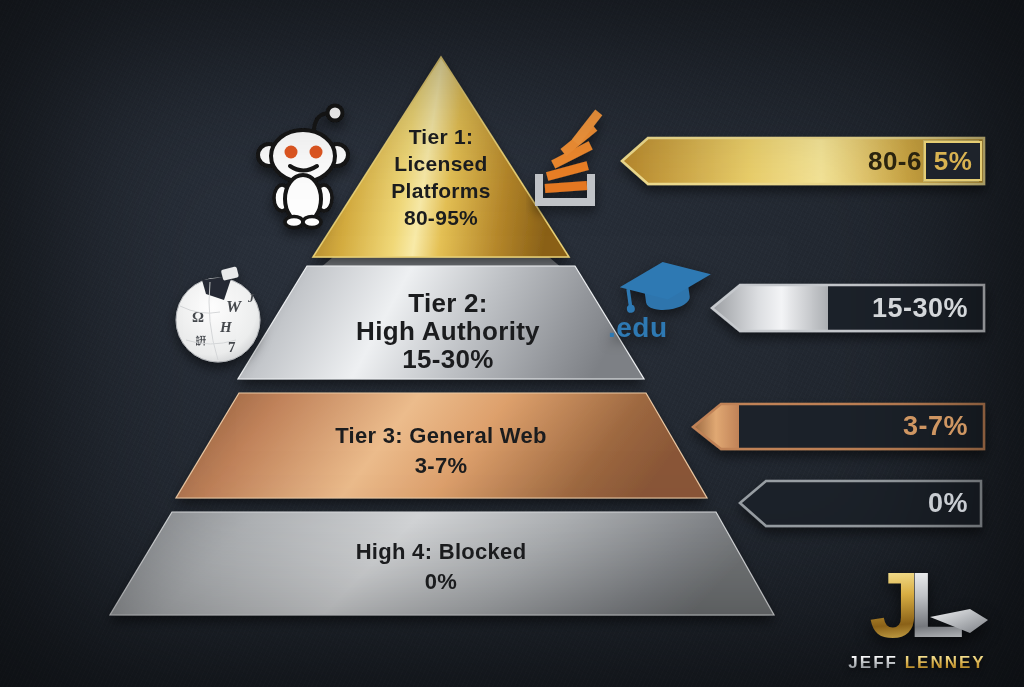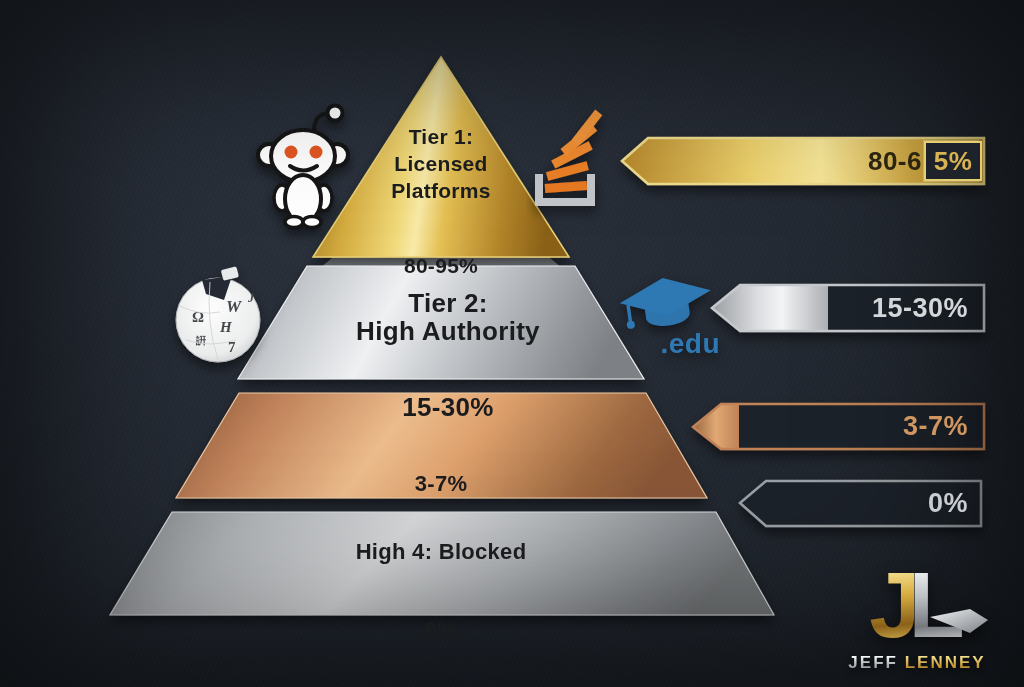--- a/index.html
+++ b/index.html
@@ -16,41 +16,41 @@
   }
   .stage::after{
     content:"";position:absolute;inset:0;pointer-events:none;
     box-shadow:inset 0 0 160px 45px rgba(0,0,0,0.55);
   }
   svg.scene{position:absolute;inset:0;}
   .tier-label{
     text-align:center;color:#1b1c1e;font-weight:700;z-index:5;position:absolute;
   }
   .tier-title{white-space:pre-line;display:block;}
-  .tier-pct{display:block;margin-top:48px;}
+  .tier-pct{display:block;}
   .t1{left:331px;top:123px;width:220px;font-size:21px;line-height:27px;letter-spacing:.3px;}
   .t2{left:298px;top:289px;width:300px;font-size:26px;line-height:28px;letter-spacing:.3px;}
   .t3{left:266px;top:421px;width:350px;font-size:22px;line-height:30px;letter-spacing:.3px;}
   .t4{left:266px;top:537px;width:350px;font-size:22px;line-height:30px;letter-spacing:.3px;}
   .arrow-label{
     position:absolute;display:flex;align-items:center;justify-content:flex-end;
     font-weight:700;z-index:6;letter-spacing:.5px;
   }
   .al1{left:622px;top:138px;width:362px;height:46px;font-size:26px;}
   .al1 .dark-box{
     position:absolute;left:302px;top:3px;width:54px;height:36px;
     background:#1e232b;border:2px solid #e5cd73;display:flex;align-items:center;justify-content:center;
   }
   .al1 .on-gold{position:absolute;right:62px;color:#2b240f;}
   .al1 .on-dark{color:#d9b351;}
   .al2{left:712px;top:284px;width:272px;height:48px;font-size:27px;color:#d4d7da;padding-right:0;}
   .al2 span,.al3 span,.al4 span{margin-right:16px;}
   .al3{left:693px;top:403px;width:291px;height:46px;font-size:27px;color:#cf9662;}
   .al4{left:740px;top:481px;width:244px;height:45px;font-size:27px;color:#c9cdd2;}
-  .edu-wrap{position:absolute;left:608px;top:272px;width:112px;z-index:4;text-align:right;
+  .edu-wrap{position:absolute;left:608px;top:256px;width:112px;z-index:4;text-align:left;
     filter:drop-shadow(0 5px 6px rgba(0,0,0,0.5));}
   .edu-text{color:#2e79b3;font-weight:700;font-size:28px;margin-top:-6px;letter-spacing:.5px;}
   .logo{position:absolute;right:22px;bottom:14px;width:170px;text-align:center;z-index:7;}
   .monogram{position:relative;height:96px;line-height:96px;font-weight:700;
     filter:drop-shadow(0 6px 8px rgba(0,0,0,0.6));}
   .mono-j,.mono-l{font-size:92px;display:inline-block;
     -webkit-background-clip:text;background-clip:text;color:transparent;}
   .mono-j{background-image:linear-gradient(175deg,#f8e9a0 10%,#d9ae43 40%,#8a6118 70%,#e9c964 95%);}
   .mono-l{background-image:linear-gradient(175deg,#f5f6f7 10%,#bfc2c6 40%,#75787d 70%,#dfe1e3 95%);margin-left:-12px;}
   .swoosh{position:absolute;right:14px;bottom:16px;}
@@ -219,20 +219,21 @@
 Licensed
 Platforms</span>
     <span class="tier-pct">80-95%</span>
   </div>
   <div class="tier-label t2">
     <span class="tier-title">Tier 2:
 High Authority</span>
     <span class="tier-pct">15-30%</span>
   </div>
   <div class="tier-label t3">
+    <span class="tier-title">Tier 3: General Web</span>
     <span class="tier-pct">3-7%</span>
   </div>
   <div class="tier-label t4">
     <span class="tier-title">High 4: Blocked</span>
     <span class="tier-pct">0%</span>
   </div>
 
   <div class="arrow-label al1">
     <span class="on-gold">80-6</span>
     <span class="dark-box">

